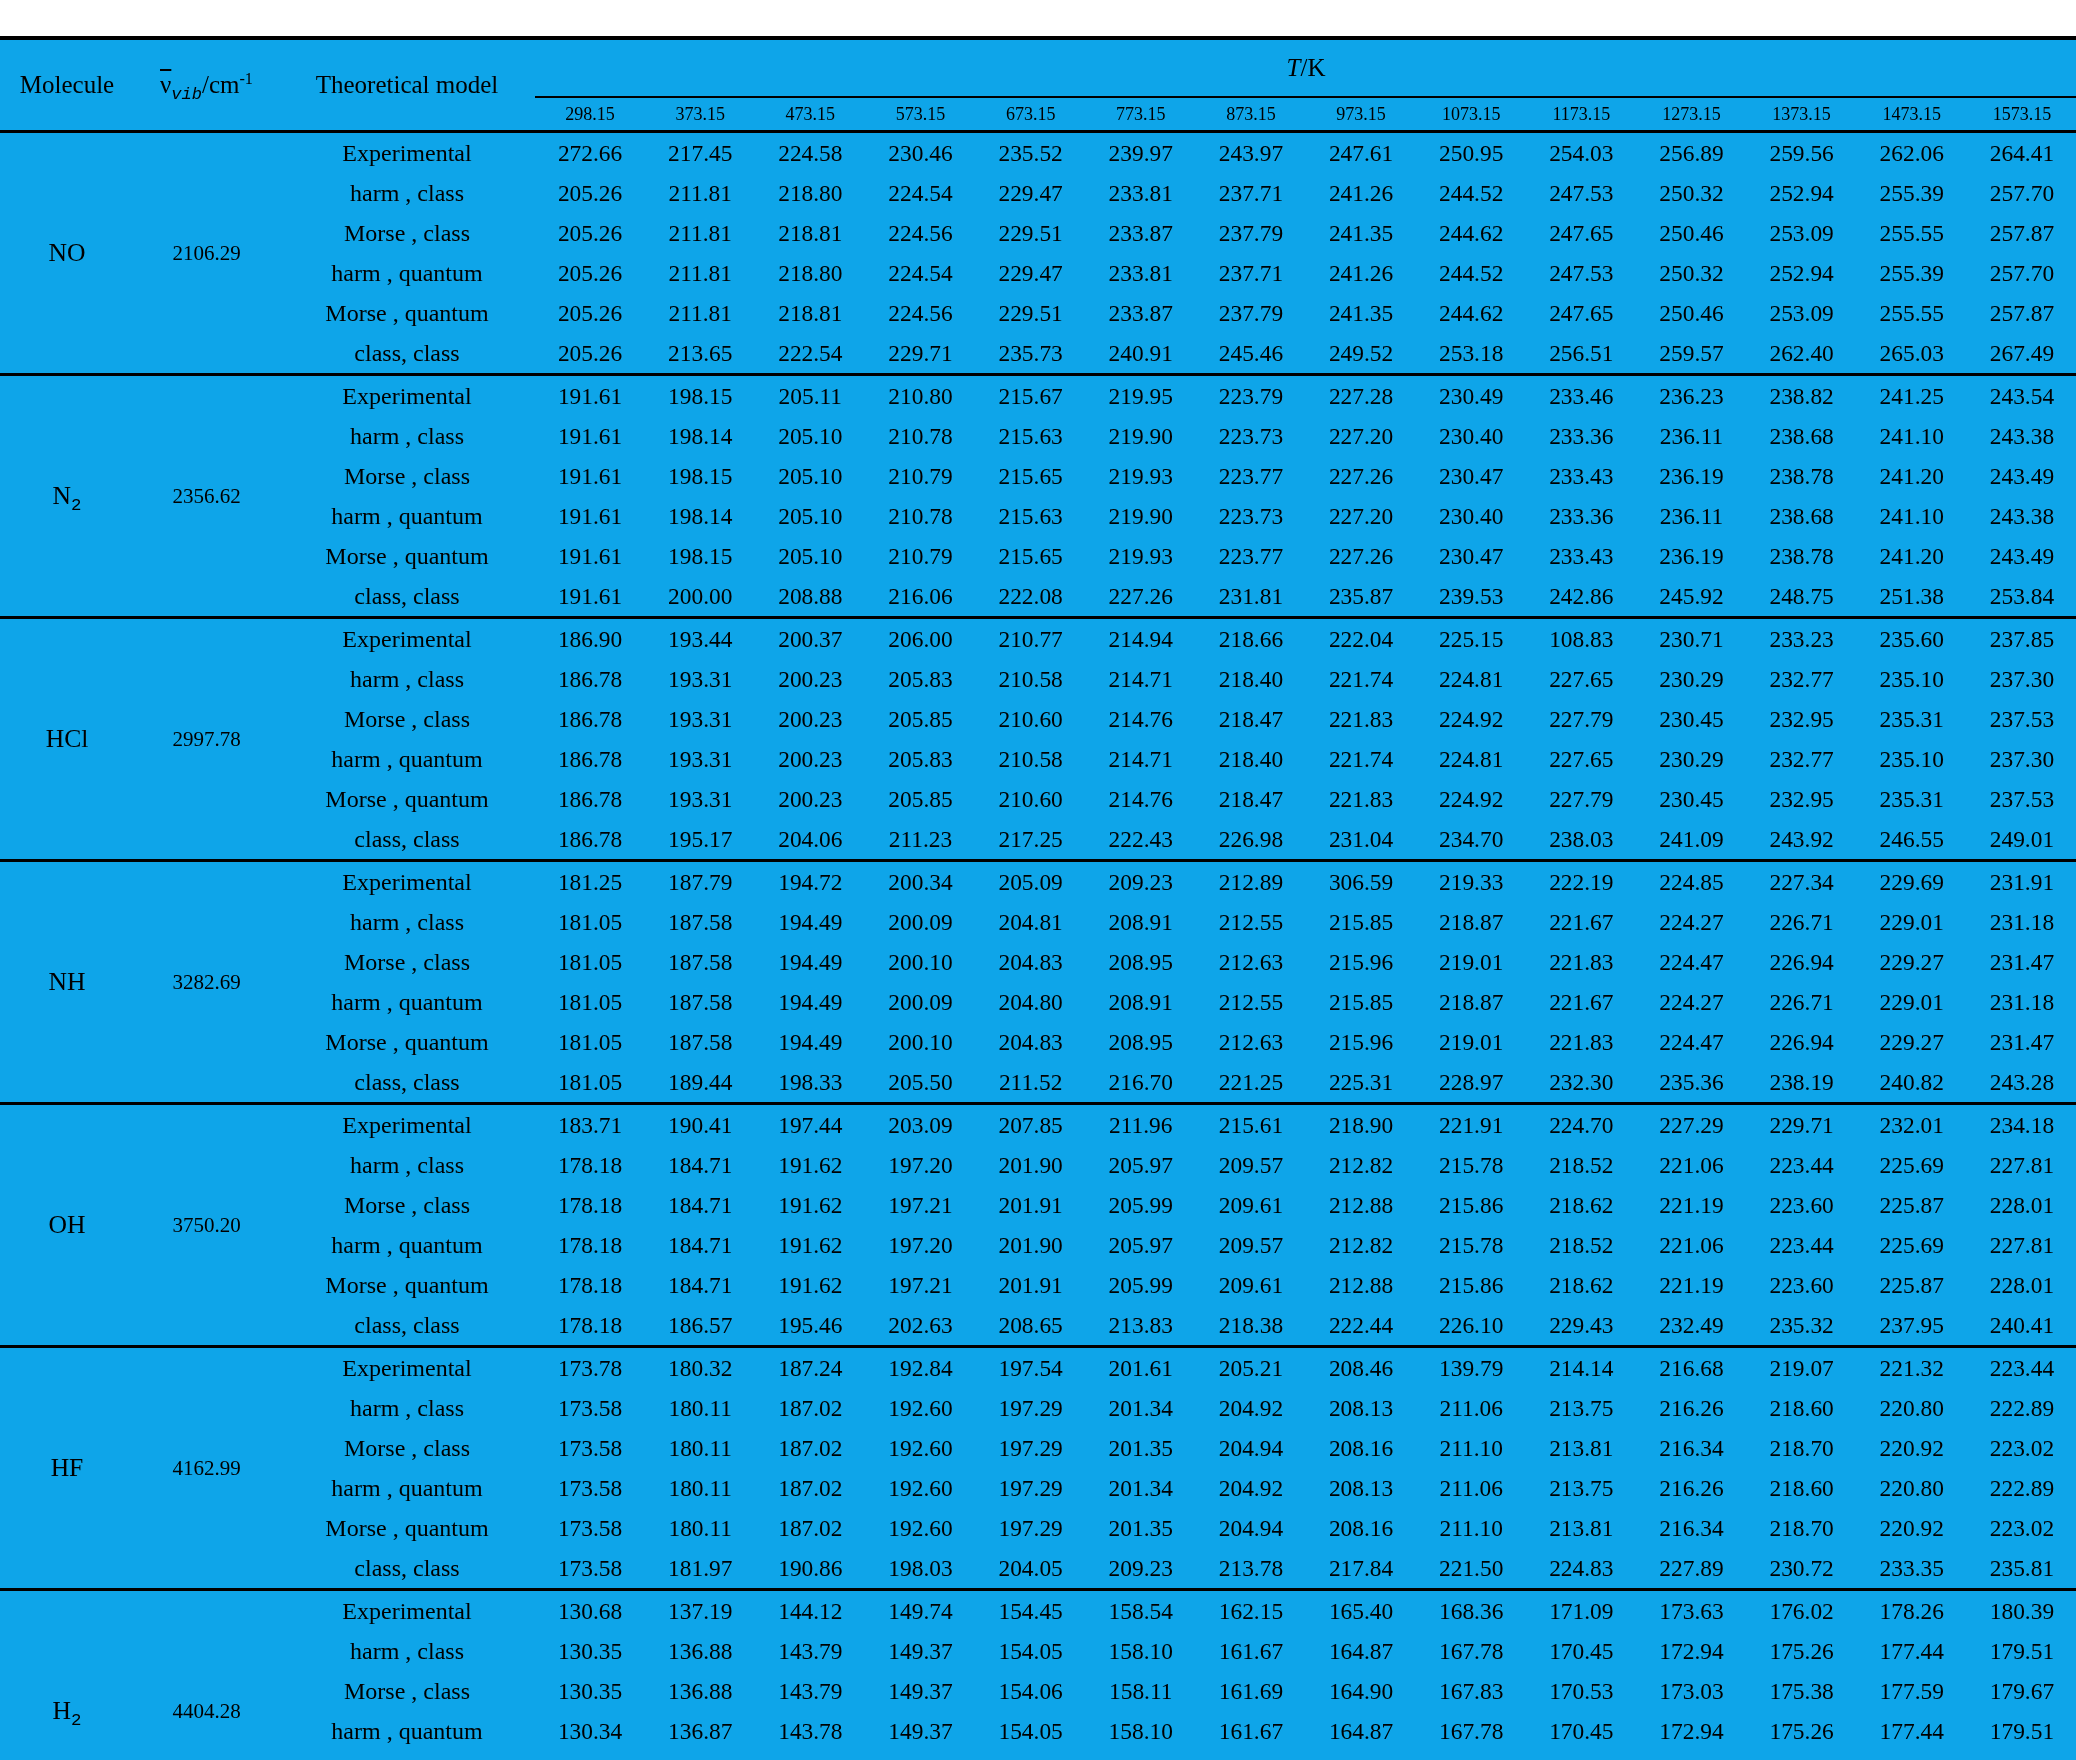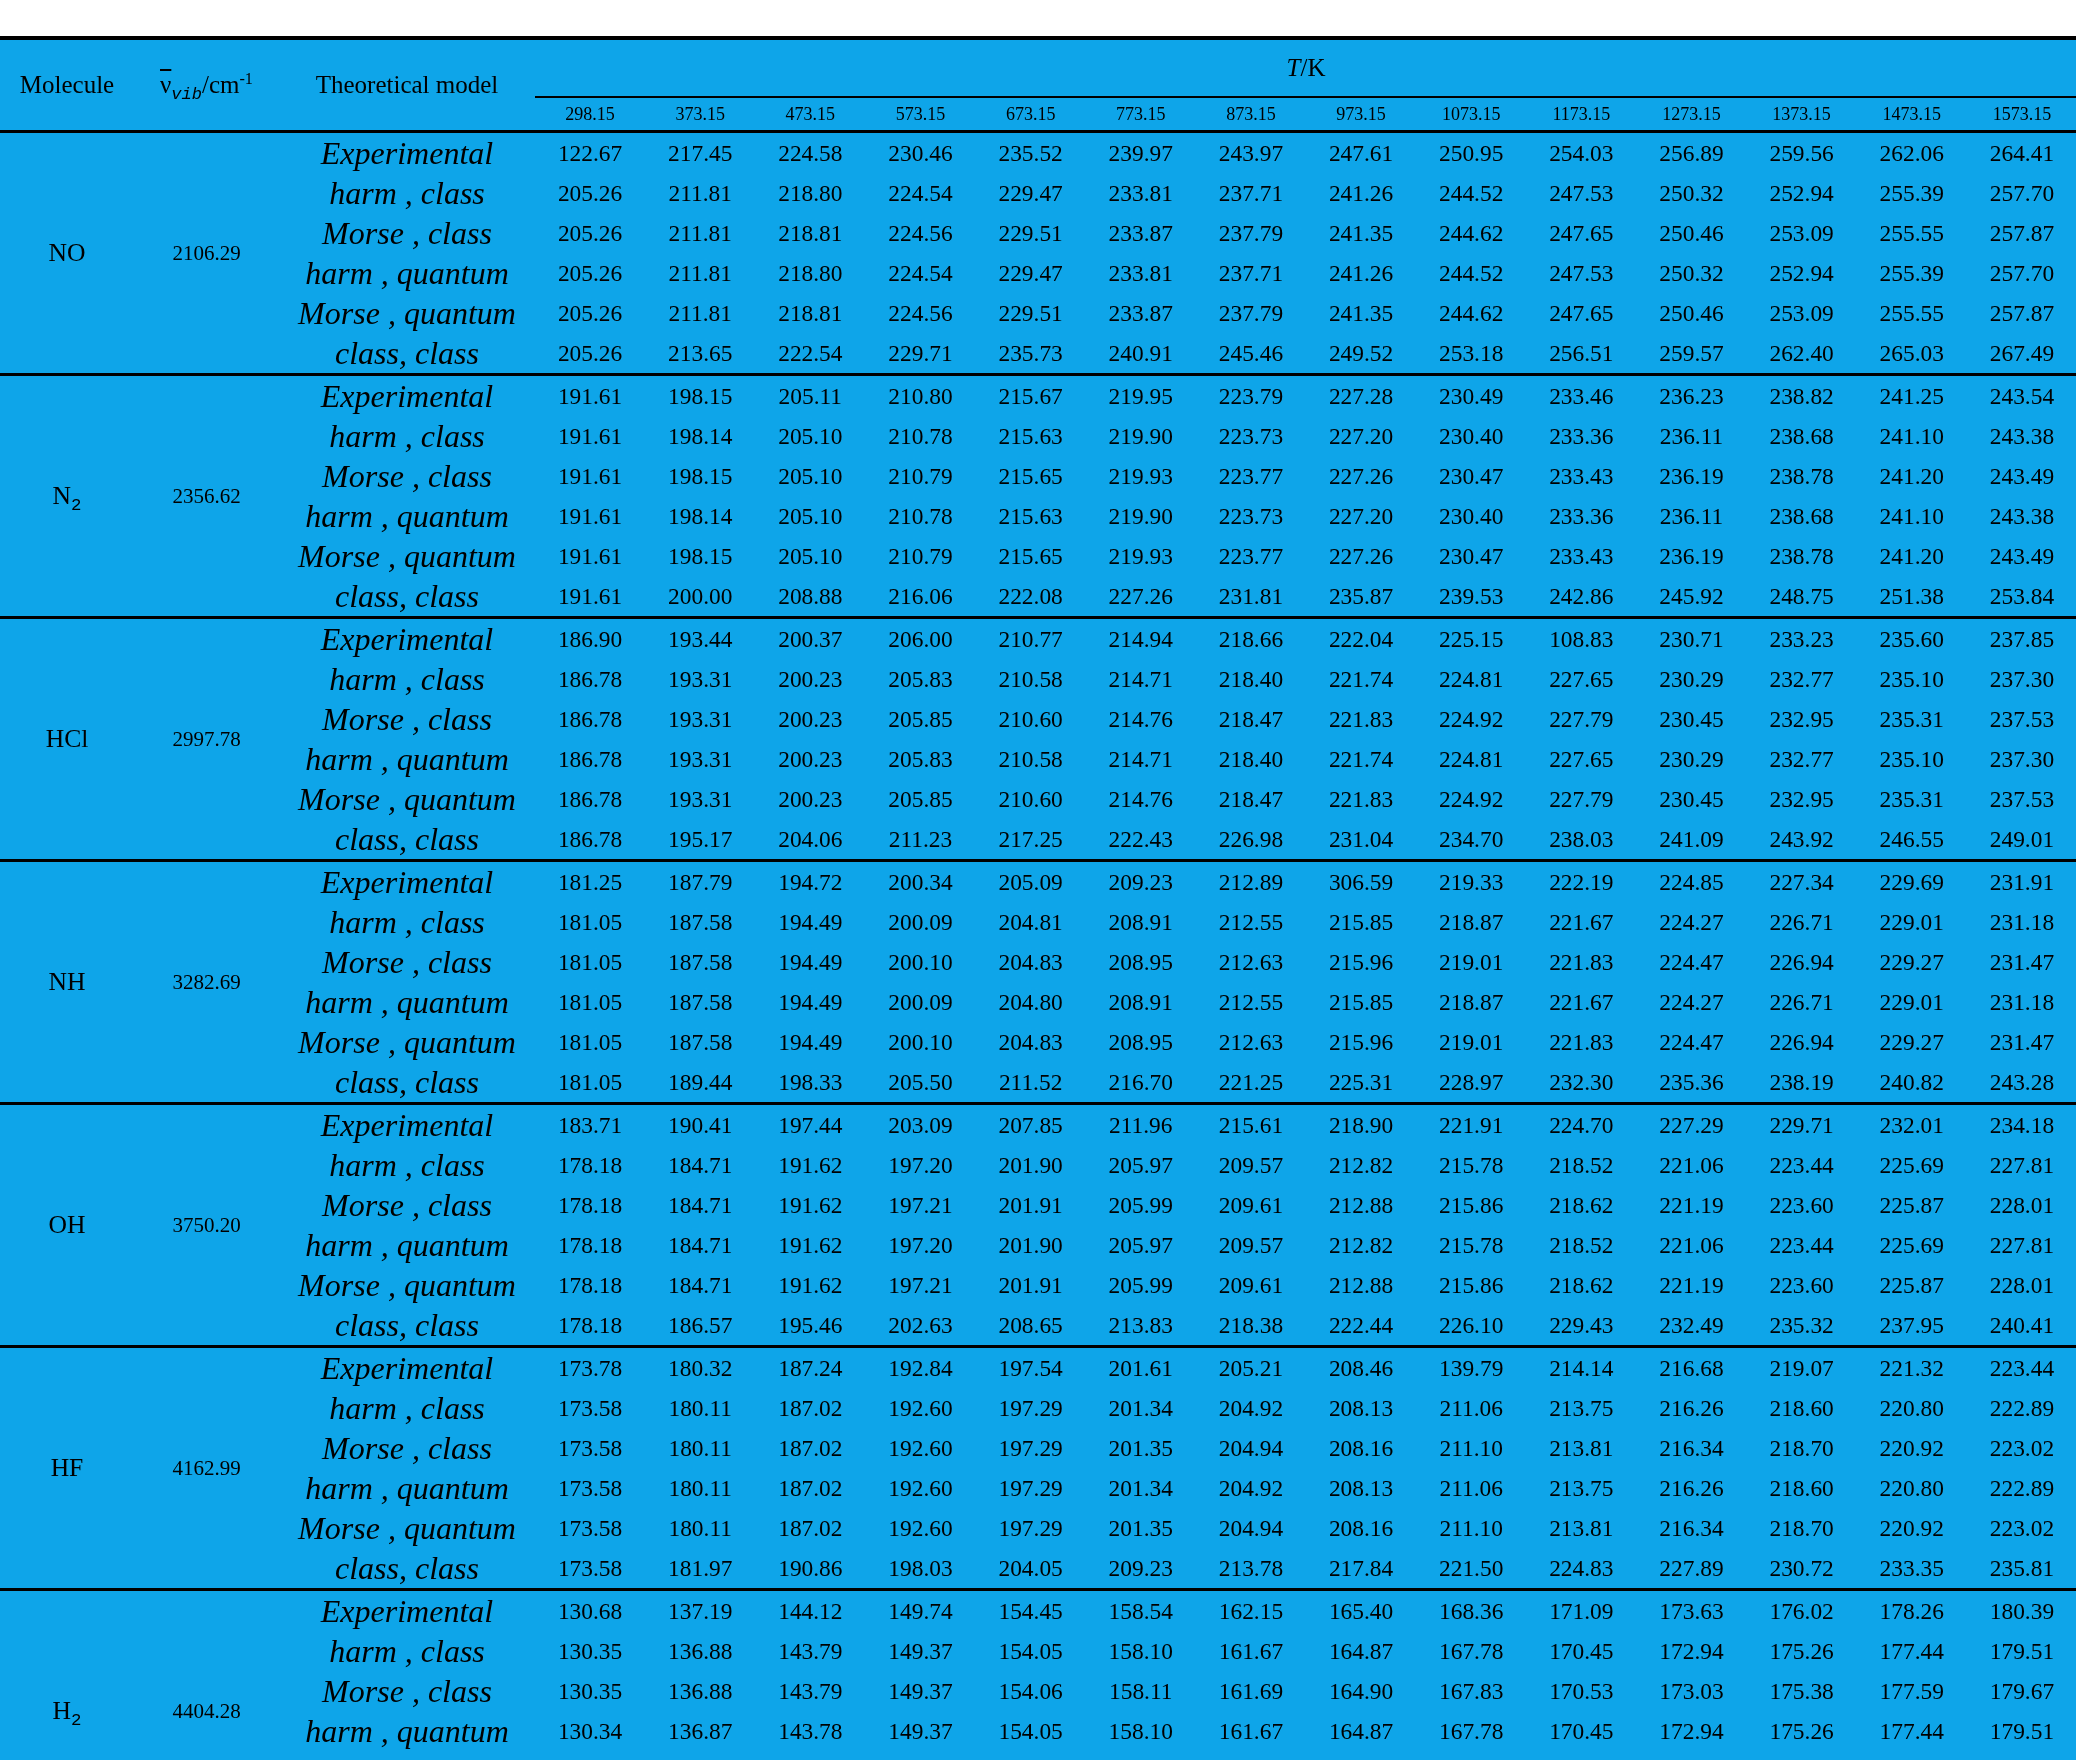--- a/index.html
+++ b/index.html
@@ -36,21 +36,21 @@
   }
   thead { border-bottom: 3.9px solid #000; }
   thead tr.labels th { height: 56px; font-size: 25px; }
   thead tr.temps  th { height: 32px;  font-size: 18px; }
   th.tk-group { border-bottom: 2.2px solid #000; text-align: center; }
   tbody.block { border-top: 3.9px solid #000; }
   tr.block-first > td { border-top: 3.9px solid #000; }
   tbody td { height: 40px; font-size: 23.4px; }
   td.molecule-cell { font-size: 25.6px; }
   td.wavenumber-cell { font-size: 21px; }
-  td.model-cell { font-style: italic; font-size: 32px; }
+  td.model-cell { font-size: 24px; }
   .italic { font-style: italic; }
   .nu { text-decoration: overline; }
   th sub, td sub { font-size: 68%; line-height: 0; font-style: italic; font-family: Liberation Mono, monospace; }
   td.molecule-cell sub { font-style: normal; }
   th sup { font-size: 65%; line-height: 0; }
 </style>
 </head>
 <body>
 
 <div class="page">
@@ -82,21 +82,21 @@
           <th>1373.15</th>
           <th>1473.15</th>
           <th>1573.15</th>
         </tr>
     </thead>
   <tbody class="block">
         <tr class="block-first">
           <td rowspan="6" class="molecule-cell">NO</td>
           <td rowspan="6" class="wavenumber-cell">2106.29</td>
           <td class="model-cell">Experimental</td>
-          <td class="value-cell">122.67</td>
+          <td class="value-cell">272.66</td>
           <td class="value-cell">217.45</td>
           <td class="value-cell">224.58</td>
           <td class="value-cell">230.46</td>
           <td class="value-cell">235.52</td>
           <td class="value-cell">239.97</td>
           <td class="value-cell">243.97</td>
           <td class="value-cell">247.61</td>
           <td class="value-cell">250.95</td>
           <td class="value-cell">254.03</td>
           <td class="value-cell">256.89</td>

